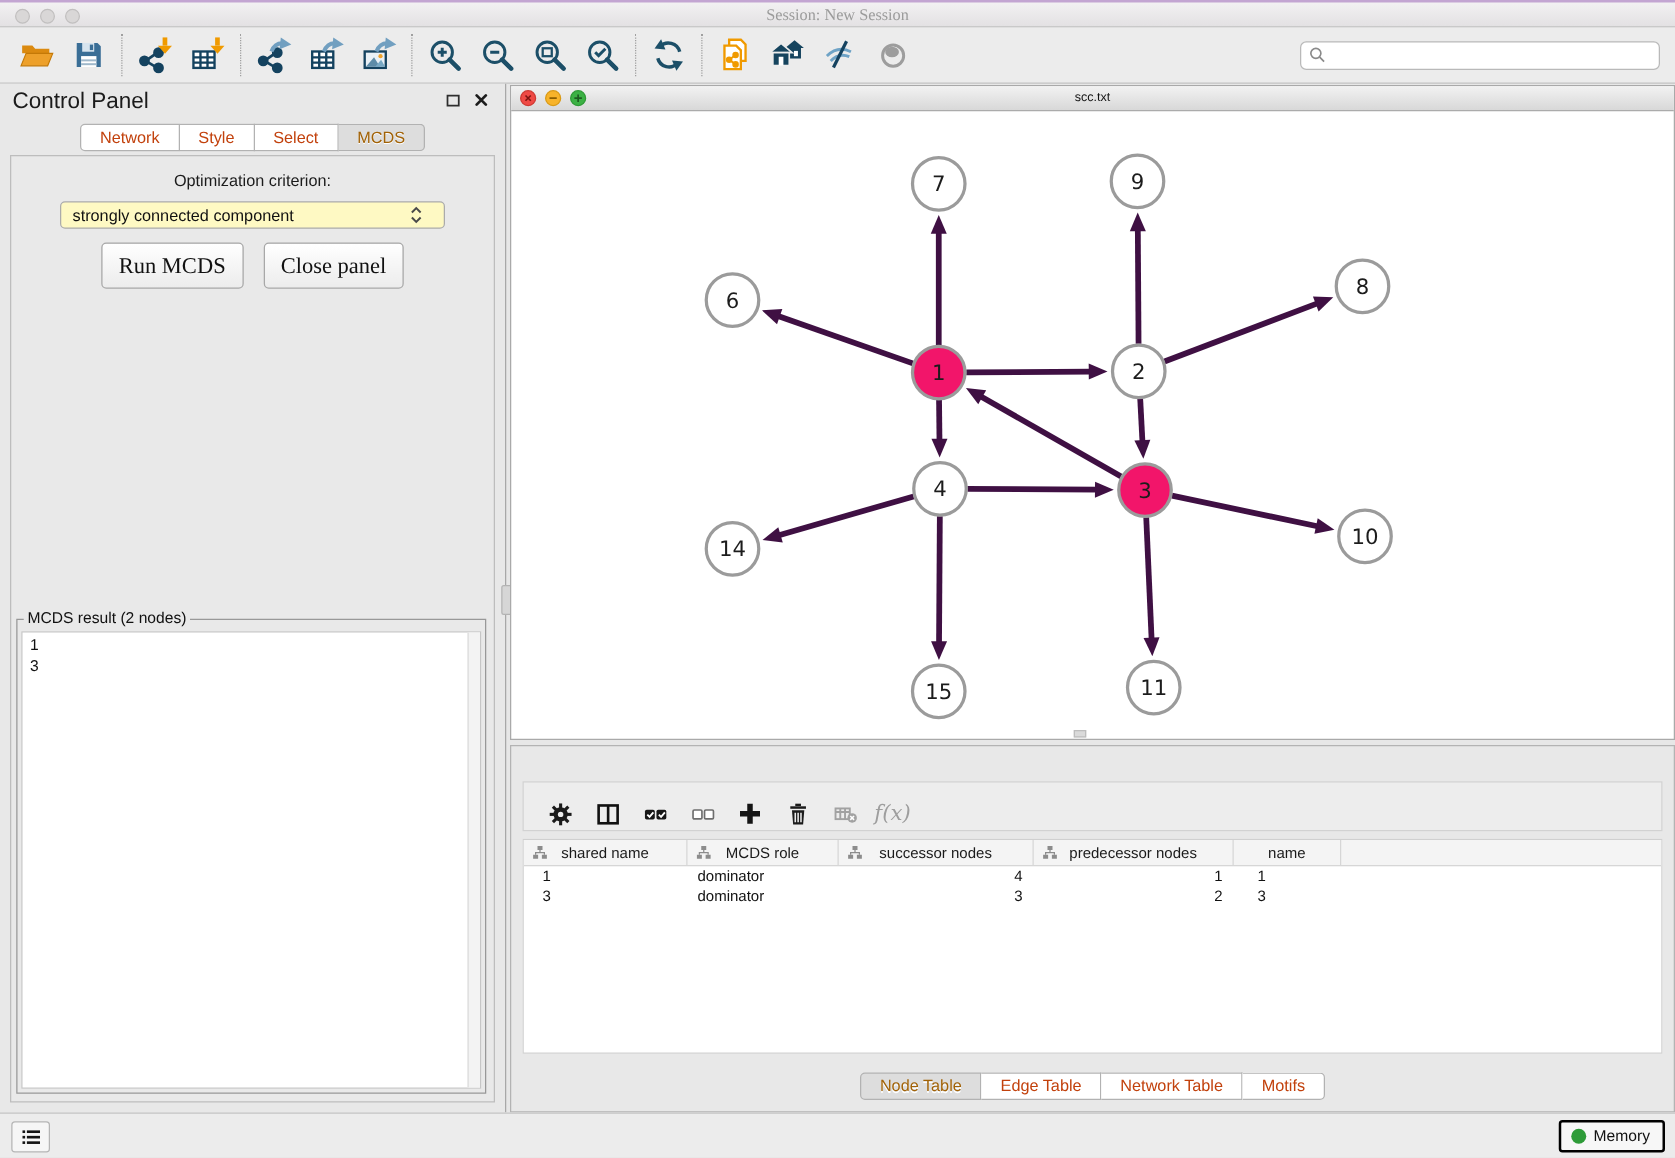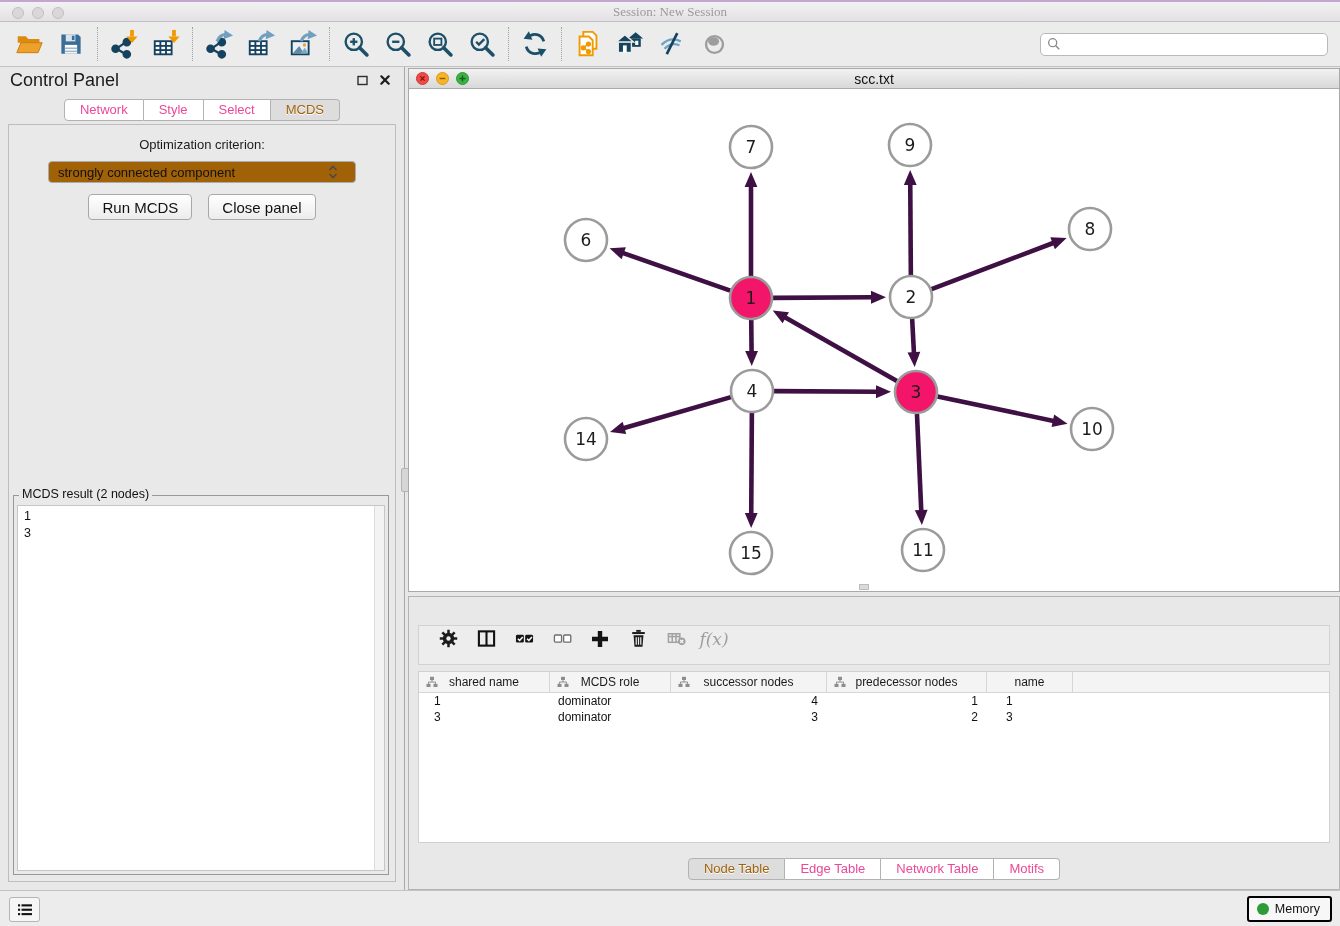--- a/index.html
+++ b/index.html
@@ -27,56 +27,56 @@
   
   .phead{height:26px;display:flex;align-items:center;padding:0 10px;font-size:18px;color:#1b1b1b;}
   .phead .sp{flex:1;}
   .winbtn{width:18px;height:16px;display:flex;align-items:center;justify-content:center;background:none;border:none;padding:0;margin-left:5px;}
 
   
   .cpanel{position:absolute;left:0;top:67px;width:405px;height:823px;background:#e8e8e8;
     border-right:1px solid #a8a8a8;box-sizing:border-box;}
   .ptabs{display:flex;justify-content:center;margin-top:6px;}
   .seg{height:20px;line-height:20px;padding:0 15px;background:#fff;border:1px solid #b2b2b2;border-left:none;
-    font-size:13px;color:#ec4899;cursor:default;white-space:nowrap;}
+    font-size:13px;color:#c2410c;cursor:default;white-space:nowrap;}
   .seg:first-child{border-left:1px solid #b2b2b2;border-radius:4px 0 0 4px;}
   .seg:last-child{border-radius:0 4px 4px 0;}
   .seg.active{background:#dddddd;color:#a16207;text-shadow:0 1px 0 #fff;}
   .subpanel{position:absolute;left:8px;right:8px;top:57px;bottom:8px;background:#e9e9e9;border:1px solid #bdbdbd;}
   .optlabel{margin-top:12px;text-align:center;font-size:13px;color:#1b1b1b;}
-  .selectbox{margin:9px auto 0;width:308px;height:22px;background:#a16207;border:1px solid #ababab;border-radius:4px;
+  .selectbox{margin:9px auto 0;width:308px;height:22px;background:#fef9c3;border:1px solid #ababab;border-radius:4px;
     display:flex;align-items:center;font-size:13px;padding:0 16px 0 9px;box-sizing:border-box;color:#111;}
   .selectbox .sp{flex:1;}
   .btnrow{display:flex;justify-content:center;gap:16px;margin-top:11px;}
-  .pushbtn{height:26px;padding:0 13px;background:linear-gradient(#ffffff,#ececec);border:1px solid #a8a8a8;
-    border-radius:4px;font-size:15px;color:#111;font-family:Liberation Sans, sans-serif;}
+  .pushbtn{height:37px;padding:0 13px;background:linear-gradient(#ffffff,#ececec);border:1px solid #a8a8a8;
+    border-radius:4px;font-size:18px;color:#111;font-family:Liberation Serif, serif;}
   .groupbox{position:absolute;left:4px;right:6px;top:370px;bottom:6px;border:1px solid #989898;}
   .legend{position:absolute;top:-9px;left:5px;background:#e9e9e9;padding:0 3px;font-size:12.5px;color:#111;}
   .resultbox{position:absolute;left:3px;right:3px;top:9px;bottom:3px;background:#fff;border:1px solid #c6c6c6;}
   .scrolltrack{position:absolute;right:0;top:0;bottom:0;width:9px;background:#f3f3f3;border-left:1px solid #dcdcdc;}
   .resultlines{position:absolute;left:6px;top:2px;font-size:12.5px;color:#111;line-height:17px;}
 
   .vgrip{position:absolute;left:401px;top:468px;width:8px;height:22px;background:#d6d6d6;border:1px solid #b3b3b3;border-radius:2px;}
 
   
   .netwin{position:absolute;left:408px;top:68px;width:932px;height:524px;background:#fff;
     border:1px solid #a9a9a9;box-sizing:border-box;}
   .nettitle{height:19px;background:linear-gradient(#f2f2f2,#d8d8d8);border-bottom:1px solid #ababab;
-    position:relative;display:flex;align-items:center;justify-content:center;font-size:14px;color:#111;}
+    position:relative;display:flex;align-items:center;justify-content:center;font-size:10px;color:#111;}
   .lights{position:absolute;left:7px;top:3px;display:flex;gap:7px;}
   .light{width:13px;height:13px;border-radius:50%;box-sizing:border-box;}
   .netcanvas{position:absolute;left:0;top:19px;right:0;bottom:0;}
   .hgrip{position:absolute;left:450px;bottom:1px;width:10px;height:6px;background:#dadada;border:1px solid #bdbdbd;box-sizing:border-box;}
 
   
   .tpanel{position:absolute;left:408px;top:596px;width:932px;height:294px;background:#e8e8e8;
     border:1px solid #b3b3b3;box-sizing:border-box;}
   .ttoolbar{position:absolute;left:9px;right:9px;top:28px;height:40px;background:#ededed;
     border:1px solid #d2d2d2;display:flex;align-items:center;padding-left:10px;box-sizing:border-box;}
-  .ticon{width:38px;height:32px;display:flex;align-items:flex-start;justify-content:center;background:none;border:none;padding:0;}
+  .ticon{width:38px;height:32px;display:flex;align-items:flex-end;justify-content:center;background:none;border:none;padding:0;}
   .fx{font-family:"DejaVu Serif",serif;font-style:italic;font-size:17px;color:#9e9e9e;}
   .tablewrap{position:absolute;left:9px;right:9px;top:74px;bottom:46px;background:#fff;border:1px solid #d0d0d0;overflow:hidden;}
   .theadrow{display:flex;height:20px;background:#f4f4f4;border-bottom:1px solid #d6d6d6;}
   .hcell{position:relative;display:flex;align-items:center;justify-content:center;font-size:12px;color:#1a1a1a;
     border-right:1px solid #d6d6d6;box-sizing:border-box;flex:0 0 auto;}
   .hcell .treeic{position:absolute;left:7px;top:4px;}
   .hfill{flex:1 1 auto;}
   .trow{display:flex;height:16px;font-size:12px;color:#111;align-items:center;}
   .tcell{box-sizing:border-box;padding:0 8px;white-space:nowrap;flex:0 0 auto;overflow:hidden;}
   .tcell.right{text-align:right;padding-right:9px;}

